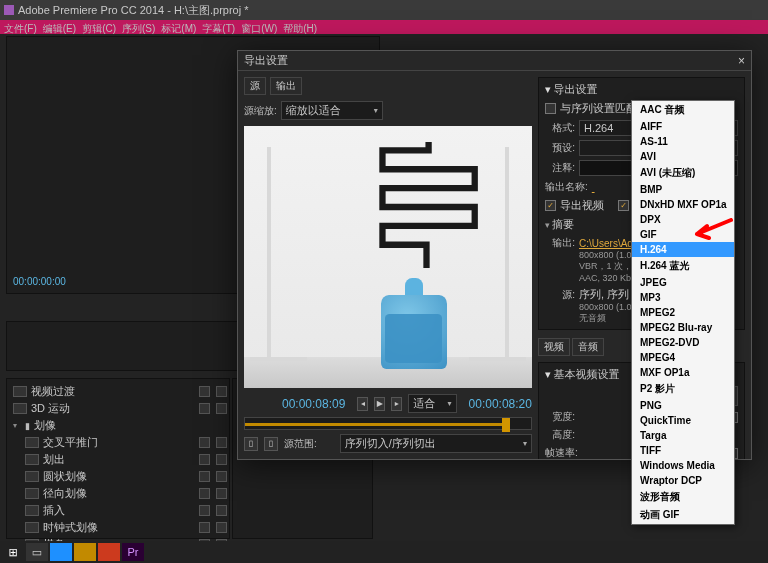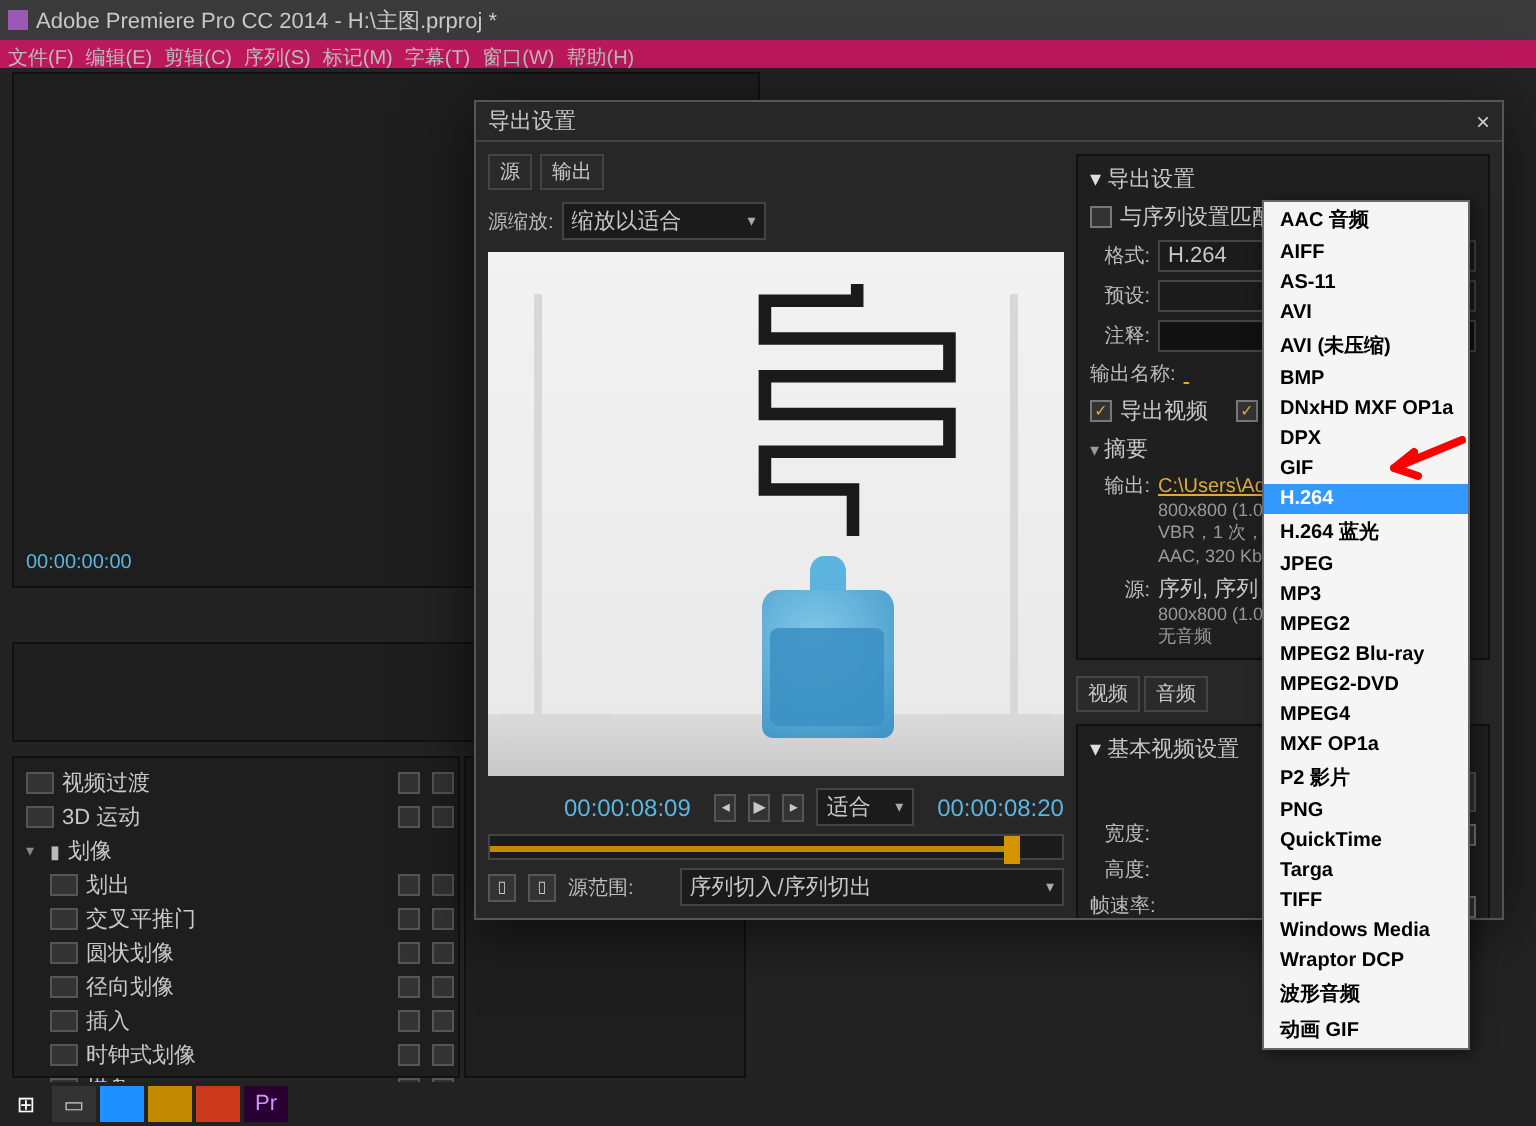--- a/index.html
+++ b/index.html
@@ -115,27 +115,27 @@
           <span class="toggle-cell"></span>
           <span class="toggle-cell"></span>
         </div>
         <div class="project-row" style="padding-left: 6px;">
           <span class="twisty">▾</span>
           <span class="folder-icon">▮</span>
           <span class="proj-label">划像</span>
         </div>
         <div class="project-row" style="padding-left: 18px;">
           <span class="chk"></span>
+          <span class="proj-label">交叉平推门</span>
+          <span class="toggle-cell"></span>
+          <span class="toggle-cell"></span>
+        </div>
+        <div class="project-row" style="padding-left: 18px;">
+          <span class="chk"></span>
           <span class="proj-label">划出</span>
-          <span class="toggle-cell"></span>
-          <span class="toggle-cell"></span>
-        </div>
-        <div class="project-row" style="padding-left: 18px;">
-          <span class="chk"></span>
-          <span class="proj-label">交叉平推门</span>
           <span class="toggle-cell"></span>
           <span class="toggle-cell"></span>
         </div>
         <div class="project-row" style="padding-left: 18px;">
           <span class="chk"></span>
           <span class="proj-label">圆状划像</span>
           <span class="toggle-cell"></span>
           <span class="toggle-cell"></span>
         </div>
         <div class="project-row" style="padding-left: 18px;">

